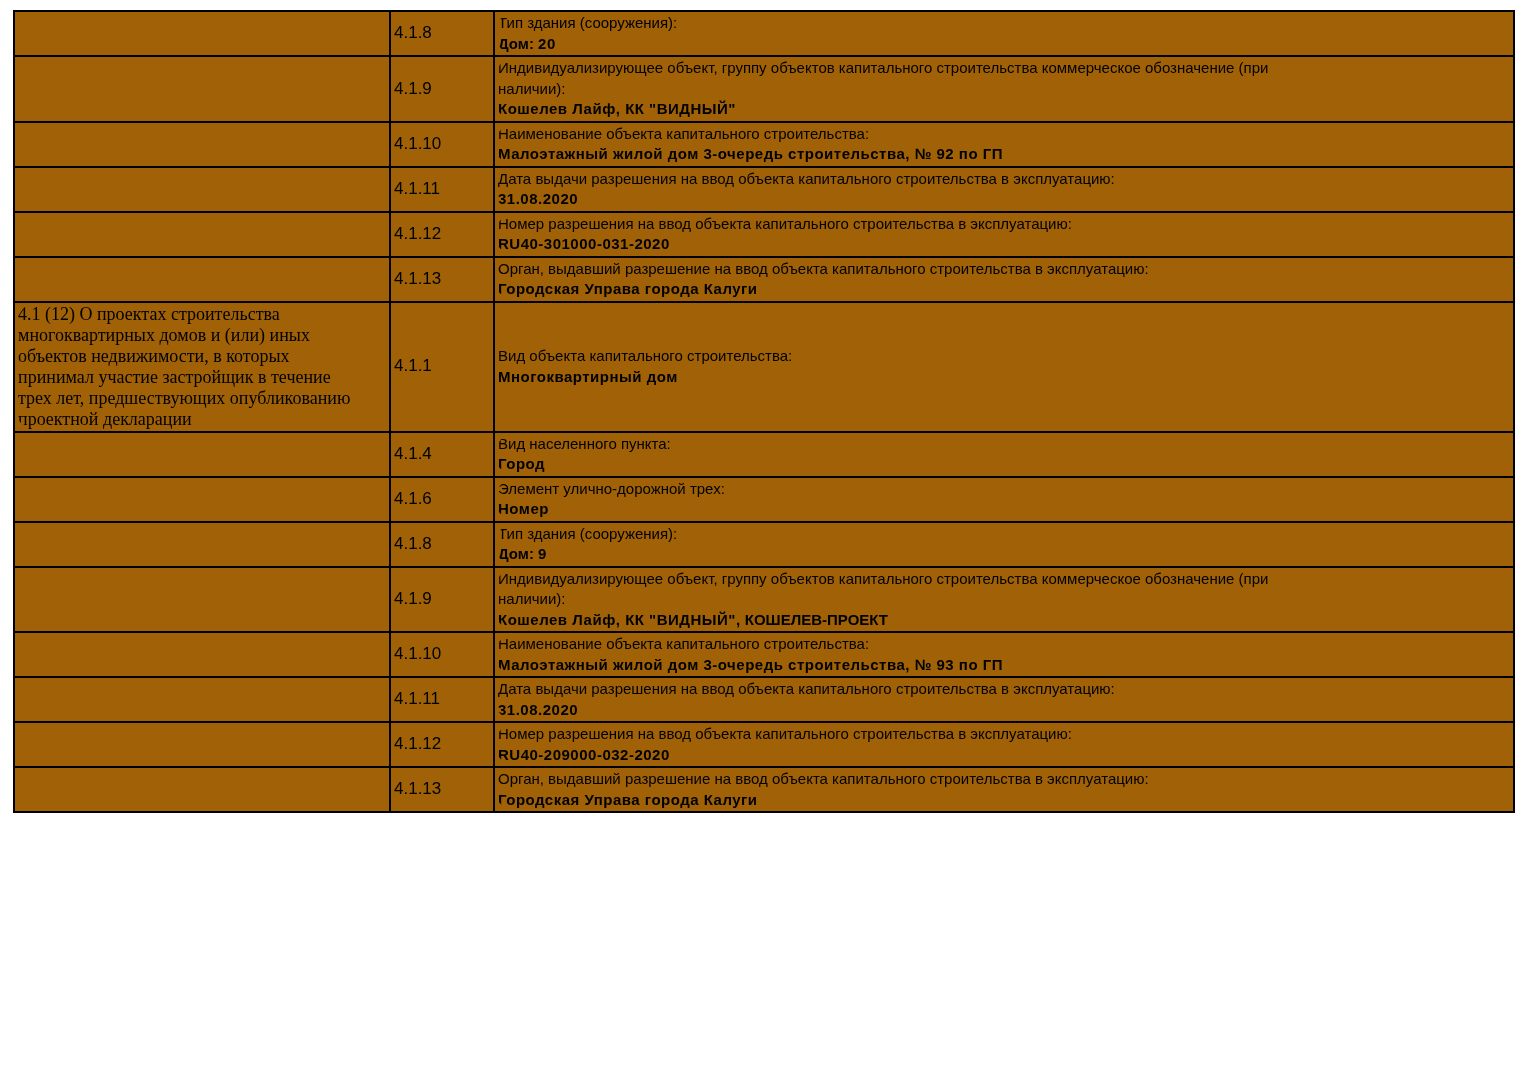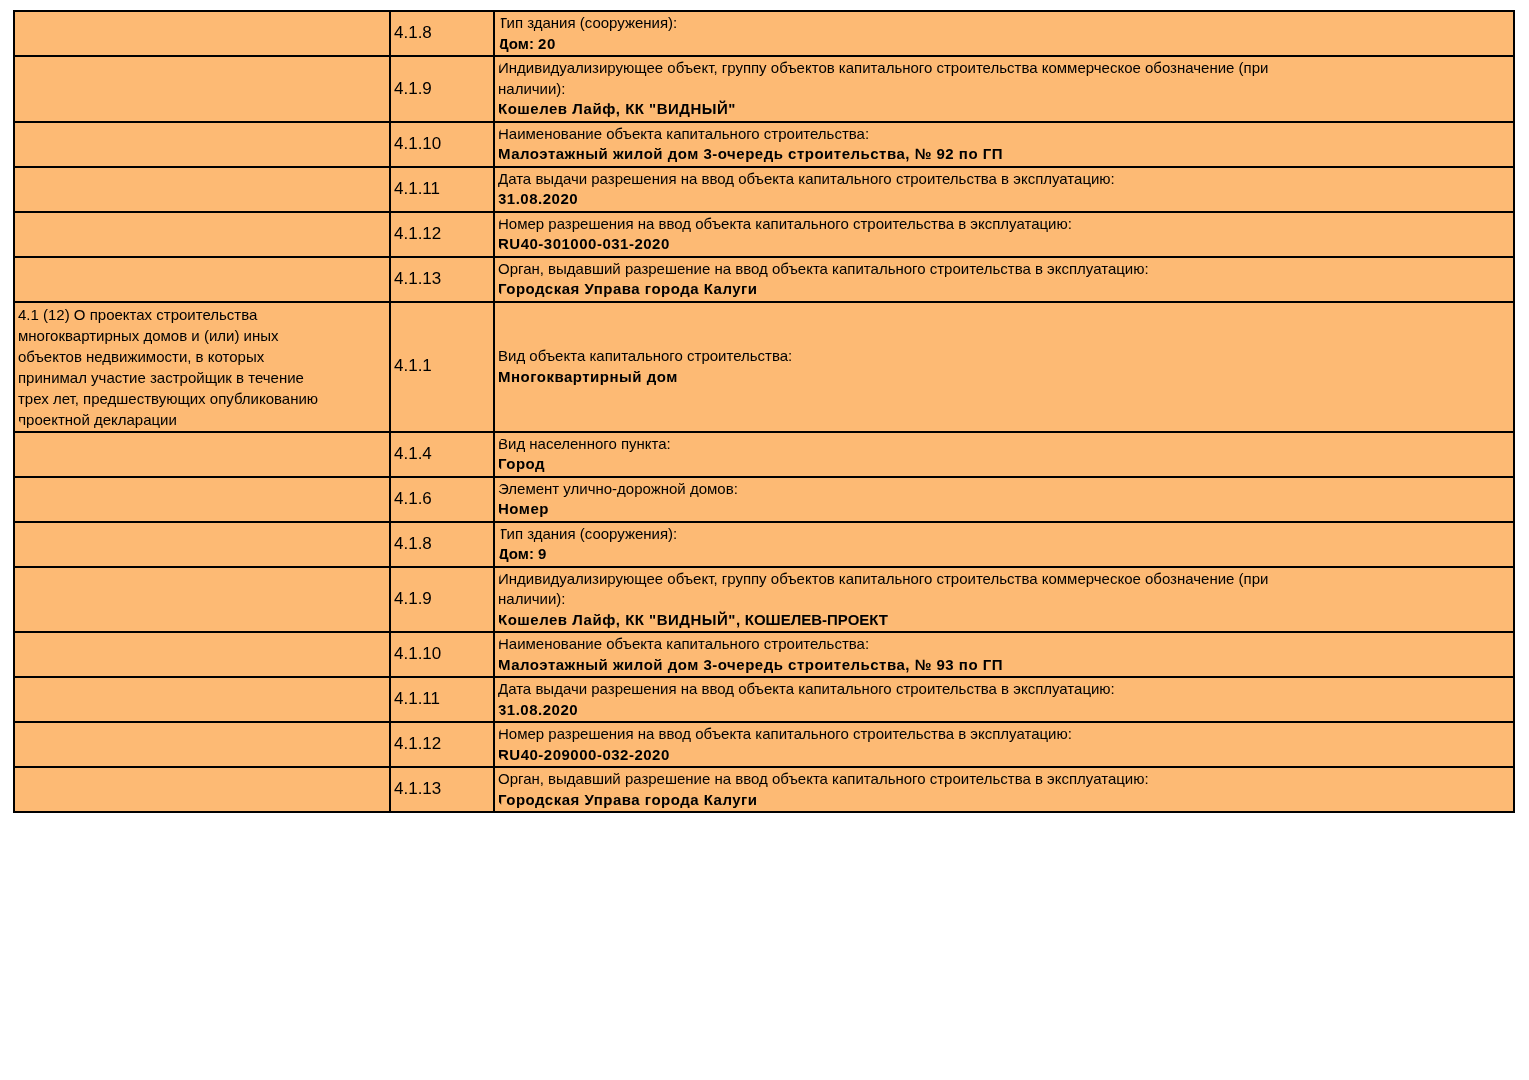--- a/index.html
+++ b/index.html
@@ -14,32 +14,32 @@
     position: relative;
     width: 1529px;
     height: 1080px;
     background: #ffffff;
   }
   table.decl {
     border-collapse: collapse;
     table-layout: fixed;
     width: 1500px;
     margin: 10px 7px 0 13px;
-    background: #fdba74;
+    background: #a16207;
   }
   table.decl td {
     border: 2px solid #000000;
     padding: 1px 3px;
     vertical-align: middle;
     overflow: hidden;
     color: #000000;
   }
   td.desc {
-    font-family: Liberation Sans, sans-serif;
-    font-size: 15px;
+    font-family: Liberation Serif, serif;
+    font-size: 18px;
     line-height: 21px;
     white-space: pre-line;
     vertical-align: middle;
     border-radius: 22px;
   }
   td.code {
     font-family: "Liberation Sans", sans-serif;
     font-size: 17px;
     line-height: 20.5px;
   }
@@ -150,21 +150,21 @@
       <div class="label">Вид населенного пункта:</div>
       <div class="value"><span class="b">Город</span></div>
     </td>
   </tr>
 
 
   <tr>
     <td class="desc"></td>
     <td class="code">4.1.6</td>
     <td class="content">
-      <div class="label">Элемент улично-дорожной домов:</div>
+      <div class="label">Элемент улично-дорожной трех:</div>
       <div class="value"><span class="b">Номер</span></div>
     </td>
   </tr>
 
 
   <tr>
     <td class="desc"></td>
     <td class="code">4.1.8</td>
     <td class="content">
       <div class="label">Тип здания (сооружения):</div>

